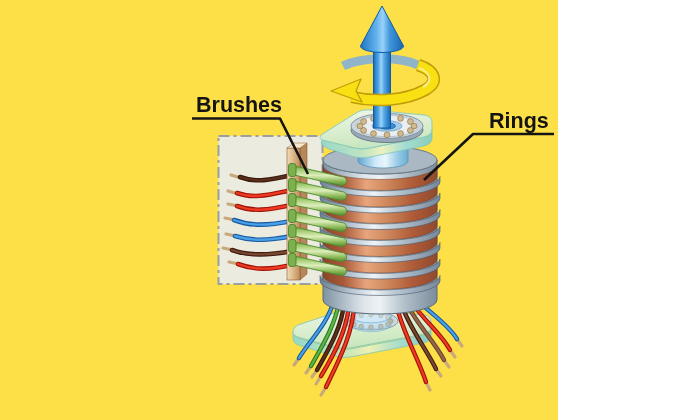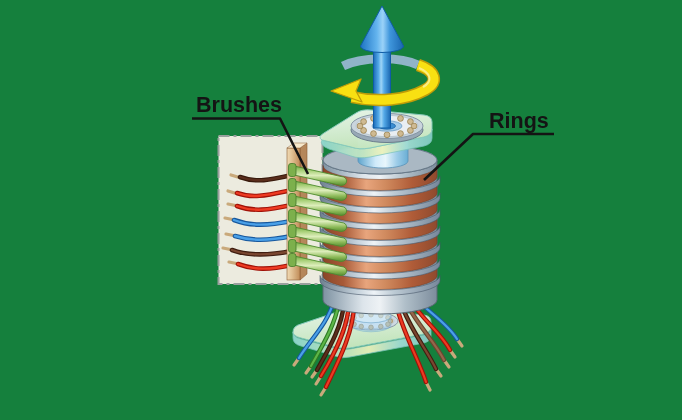--- a/index.html
+++ b/index.html
@@ -1,16 +1,16 @@
 <!DOCTYPE html>
 <html><head>
 <meta charset="utf-8">
 <style>
   html,body{margin:0;padding:0;background:#ffffff;}
-  #stage{position:relative;width:682px;height:420px;background:#15803d;overflow:hidden;
+  #stage{position:relative;width:558px;height:420px;background:#fde047;overflow:hidden;
          font-family:"Liberation Sans", sans-serif;}
   svg{display:block;}
   .label-text{font-family:"Liberation Sans", sans-serif;font-weight:bold;font-size:21.5px;}
 </style>
 </head>
 <body>
 
 <div id="stage">
 <svg width="682" height="420" viewBox="0 0 682 420">
   <defs>

